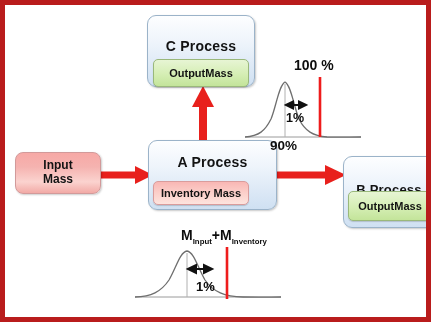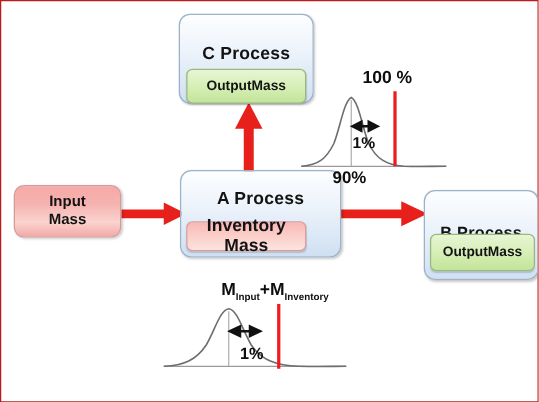--- a/index.html
+++ b/index.html
@@ -8,21 +8,21 @@
     background: #ffffff;
   }
   body {
     font-family: "Liberation Sans", sans-serif;
   }
   #canvas {
     position: relative;
     width: 431px;
     height: 322px;
     background: #ffffff;
-    border: 1px solid #b91c1c;
+    border: 5px solid #b91c1c;
     box-sizing: border-box;
     overflow: hidden;
   }
 
   
   .proc-box {
     position: absolute;
     border: 1px solid #9bb3c9;
     border-radius: 9px;
     box-sizing: border-box;
@@ -126,21 +126,21 @@
   </div>
 
   <div class="input-box" style="left:10px; top:147px; width:86px; height:42px; font-size:12px;">
     <span>Input</span>
     <span>Mass</span>
   </div>
 
   <div class="proc-box" style="left:143px; top:135px; width:129px; height:70px;">
     <div class="proc-title" style="font-size:14px; margin-top:13px;">A Process</div>
   </div>
-  <div class="sub-box sub-pink" style="left:148px; top:176px; width:96px; height:24px; font-size:14px;align-items:center;">
+  <div class="sub-box sub-pink" style="left:148px; top:176px; width:96px; height:24px; font-size:11px;align-items:center;">
     <span>Inventory Mass</span>
   </div>
 
   <div class="proc-box" style="left:338px; top:151px; width:92px; height:72px;">
     <div class="proc-title" style="font-size:13px; margin-top:25px;">B Process</div>
   </div>
   <div class="sub-box sub-green" style="left:343px; top:186px; width:84px; height:30px; font-size:11px;">
     <span>Output</span>
     <span>Mass</span>
   </div>

